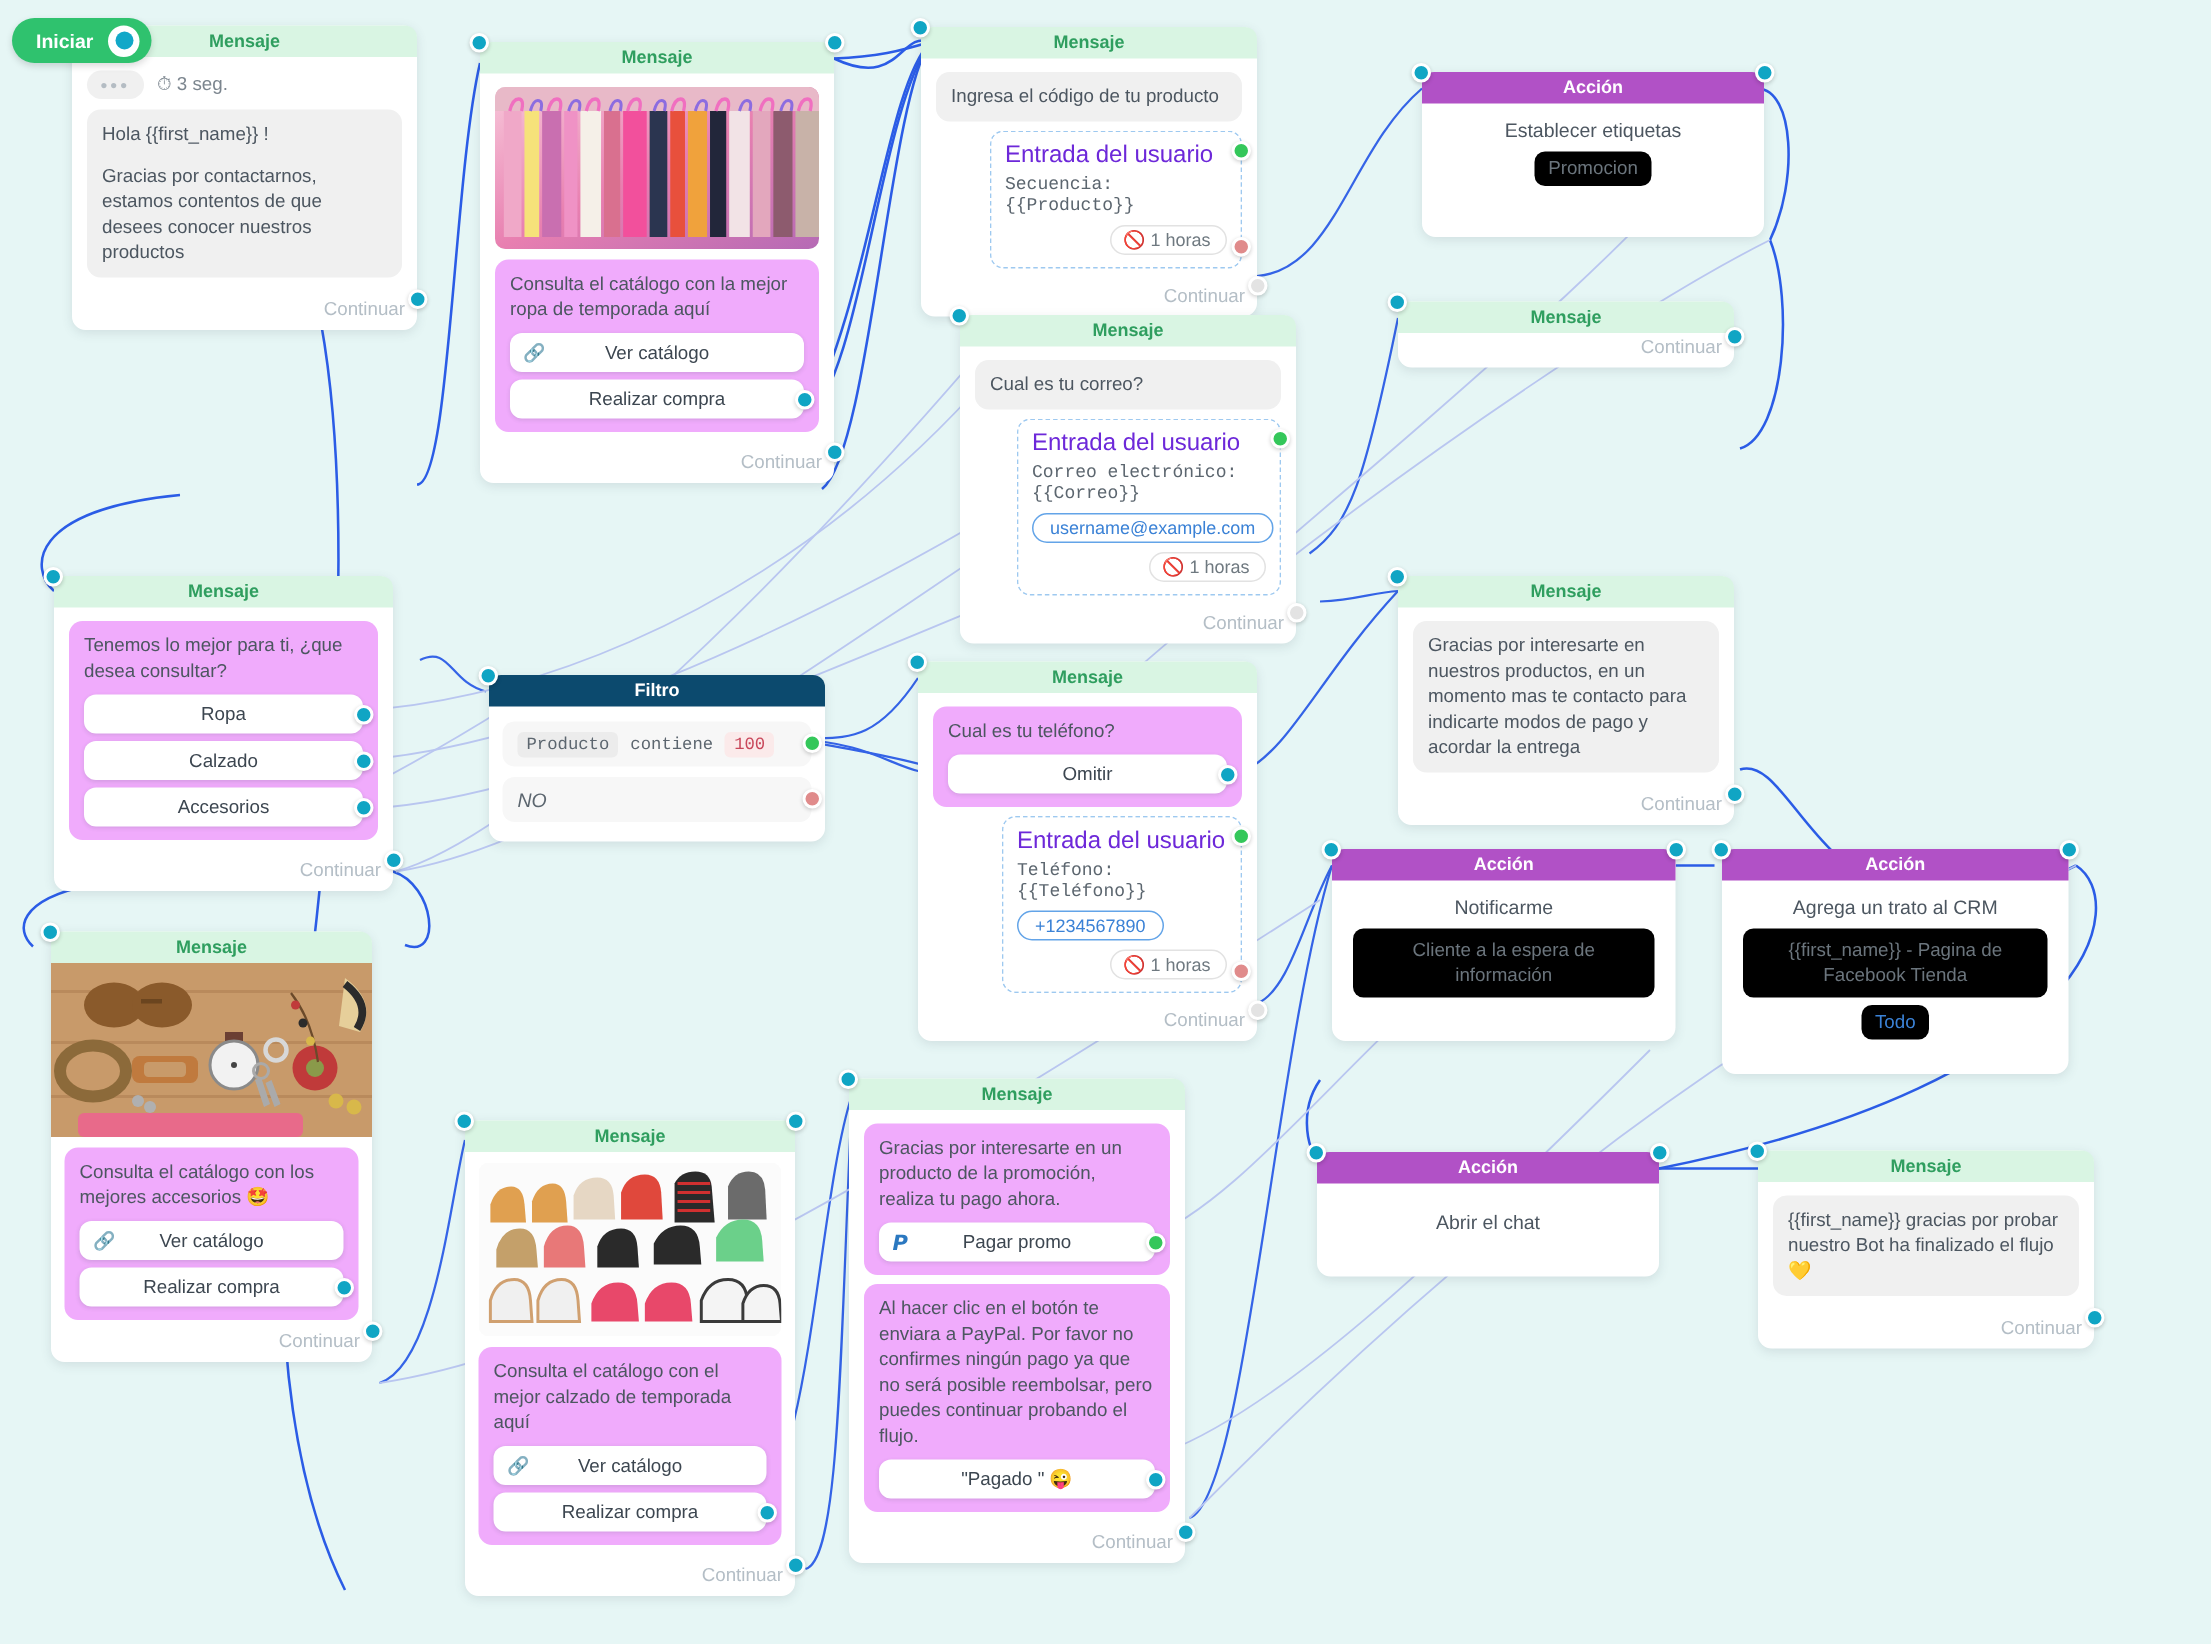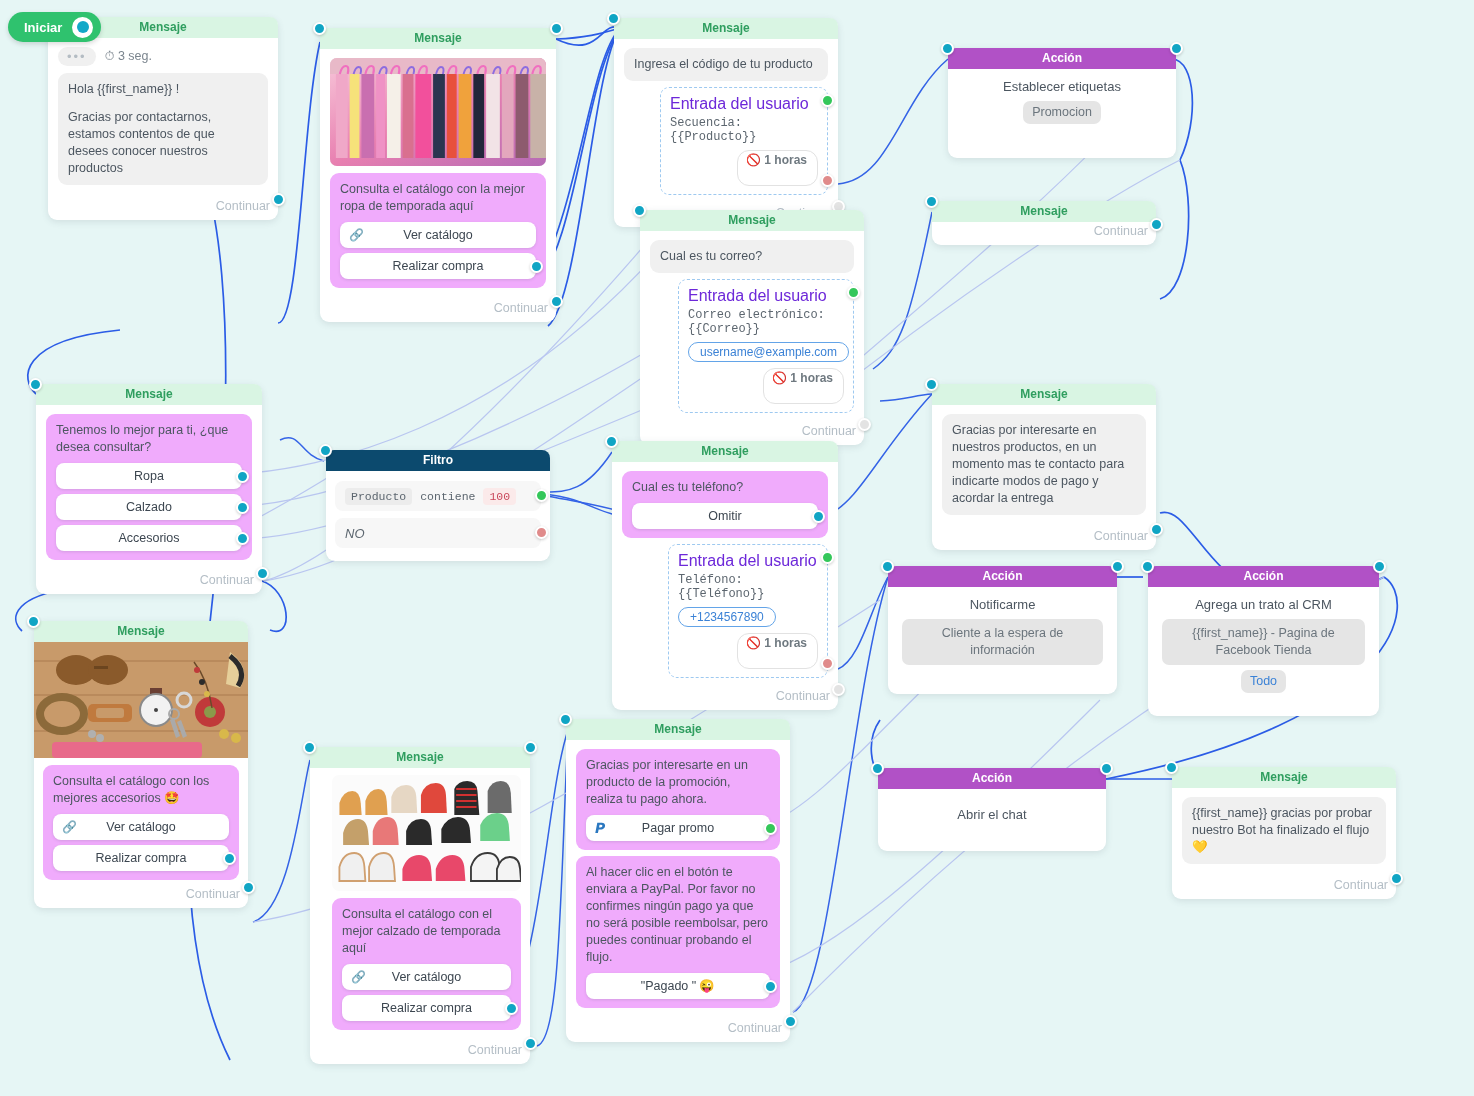--- a/index.html
+++ b/index.html
@@ -89,27 +89,27 @@
   .uinput .usub{color:#5c666f;font-size:12px;font-family:"Liberation Mono",monospace;}
   .uinput .upill{
     display:inline-block;border:1px solid #63a4e8;border-radius:12px;
     color:#3b82d6;font-size:12px;padding:2px 11px;margin-top:6px;
   }
   .uinput .urow{
     display:flex;justify-content:flex-end;align-items:center;margin-top:6px;
   }
   .uinput .utime{
     border:1px solid #e2e2e2;border-radius:12px;background:#fff;
-    font-size:12px;color:#6f7980;padding:2px 10px 18px 8px;font-weight:bold;
+    font-size:12px;color:#6f7980;padding:2px 10px 2px 8px;
   }
   .uinput .utime .ban{color:#9aa4ab;margin-right:3px;}
 
   .actline{text-align:center;font-size:13px;color:#4c5660;margin:10px 0 7px 0;}
   .actchip{
-    display:block;background:#e5e5e5;border-radius:7px;
+    display:block;background:#000000;border-radius:7px;
     text-align:center;font-size:12.5px;color:#6b757d;
     padding:6px 8px;line-height:17px;
   }
   .actchip.small{display:inline-block;padding:3px 9px;color:#3b82d6;}
   .actchip-wrap{text-align:center;}
 
   .fltrow{
     background:#f7f7f7;border-radius:8px;height:30px;
     display:flex;align-items:center;gap:8px;padding:0 10px;margin-bottom:7px;
     position:relative;
@@ -504,21 +504,21 @@
         </div>
       </div>
     </div>
     <div class="continuar">Continuar</div>
     <div class="port hl"></div>
     <div class="port" style="right:-7px;bottom:14px;"></div>
   </div>
 
   <div class="node" style="left:310px;top:747px;width:220px;">
     <div class="node-head head-msg">Mensaje</div>
-    <div class="node-body" style="padding:7px 9px 5px 22px;">
+    <div class="node-body" style="padding:7px 9px 5px 9px;">
       <div class="imgbox" style="height:116px;background:#fff;">
         <svg viewBox="0 0 204 116" preserveAspectRatio="none">
           <rect width="204" height="116" fill="#fbfbfb"></rect>
           <g>
             <path d="M8 28 q4 -12 14 -12 q8 0 9 12 l1 12 l-24 0z" fill="#e0a050"></path>
             <path d="M36 26 q4 -12 14 -12 q8 0 9 12 l1 14 l-24 0z" fill="#e0a050"></path>
             <path d="M64 22 q4 -12 16 -12 q10 0 11 12 l1 16 l-28 0z" fill="#e6d7c4"></path>
             <path d="M96 20 q4 -12 16 -12 q10 0 11 12 l1 18 l-28 0z" fill="#e0483c"></path>
             <path d="M132 14 q4 -8 14 -8 q10 0 11 10 l2 24 l-27 0z" fill="#2a2a2a"></path>
             <g stroke="#d03030" stroke-width="2">

